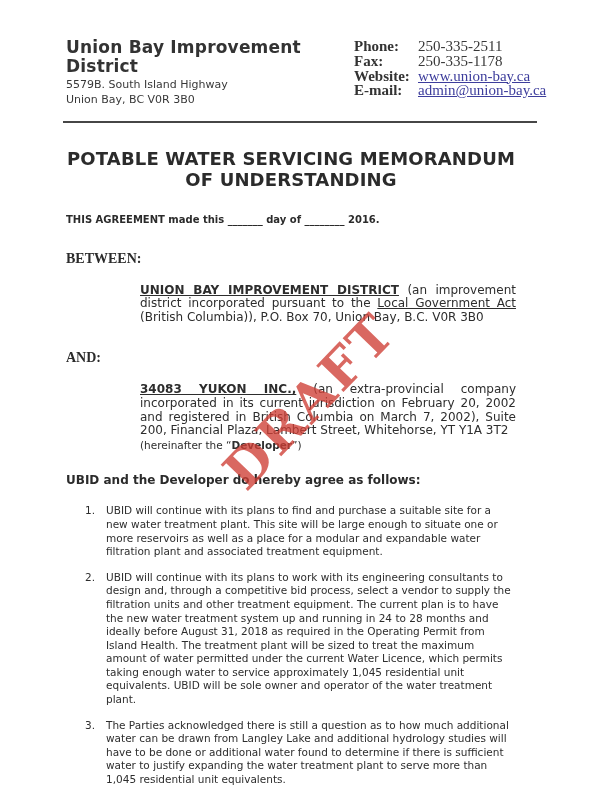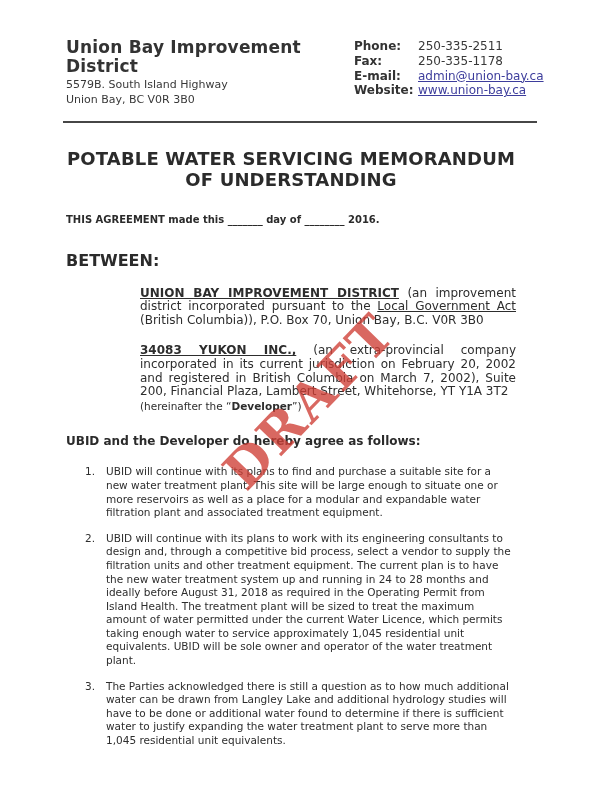--- a/index.html
+++ b/index.html
@@ -43,22 +43,23 @@
     color: #383838;
     margin-top: 2px;
   }
   .contact-block {
     margin-left: auto;
     width: 162px;
     padding-top: 1px;
   }
   .contact-row {
     display: flex;
-    font-size: 12px;
+    font-size: 15px;
     line-height: 14.8px;
+    font-family: Liberation Serif, serif;
   }
   .contact-label {
     font-weight: bold;
     width: 64px;
     flex: 0 0 64px;
     color: #333333;
   }
   .contact-value {
     color: #383838;
     white-space: nowrap;
@@ -87,23 +88,24 @@
     color: #2b2b2b;
   }
   .agreement-line {
     margin-top: 24px;
     font-size: 10px;
     font-weight: bold;
     color: #2b2b2b;
   }
   .party-heading {
     margin-top: 26px;
-    font-size: 16px;
-    font-weight: bold;
-    color: #2b2b2b;
+    font-size: 14px;
+    font-weight: bold;
+    color: #2b2b2b;
+    font-family: Liberation Serif, serif;
   }
   .party-para {
     margin: 17px 0 0 74px;
     width: 376px;
     font-size: 12px;
     line-height: 13.6px;
     text-align: justify;
   }
   .party-name {
     font-weight: bold;
@@ -177,41 +179,42 @@
       <div class="contact-block">
         <div class="contact-row">
           <span class="contact-label">Phone:</span>
           <span class="contact-value">250-335-2511</span>
         </div>
         <div class="contact-row">
           <span class="contact-label">Fax:</span>
           <span class="contact-value">250-335-1178</span>
         </div>
         <div class="contact-row">
+          <span class="contact-label">Website:</span>
+          <span class="contact-value link">www.union-bay.ca</span>
+        </div>
+        <div class="contact-row">
           <span class="contact-label">E-mail:</span>
           <span class="contact-value link">admin@union-bay.ca</span>
         </div>
-        <div class="contact-row">
-          <span class="contact-label">Website:</span>
-          <span class="contact-value link">www.union-bay.ca</span>
-        </div>
       </div>
     </div>
 
     <hr class="rule">
 
     <div class="doc-title">POTABLE WATER SERVICING MEMORANDUM OF UNDERSTANDING</div>
 
     <div class="agreement-line">THIS AGREEMENT made this _______ day of ________ 2016.</div>
 
     <div class="party-heading">BETWEEN:</div>
 
     <p class="party-para"><span class="party-name">UNION BAY IMPROVEMENT DISTRICT</span><span> (an improvement district incorporated pursuant to the </span><span class="act-name">Local Government Act</span><span> (British Columbia)), P.O. Box 70, Union Bay, B.C. V0R 3B0</span></p>
 
 
+    <div class="party-heading">AND:</div>
 
     <p class="party-para"><span class="party-name">34083 YUKON INC.,</span><span> (an extra-provincial company incorporated in its current jurisdiction on February 20, 2002 and registered in British Columbia on March 7, 2002), Suite 200, Financial Plaza, Lambert Street, Whitehorse, YT Y1A 3T2</span></p>
 
     <p class="hereinafter tight"><span>(hereinafter the “</span><b>Developer</b><span>”)</span></p>
 
     <div class="agree-intro">UBID and the Developer do hereby agree as follows:</div>
 
     <div class="items">
       <div class="item">
         <span class="item-num">1.</span>

